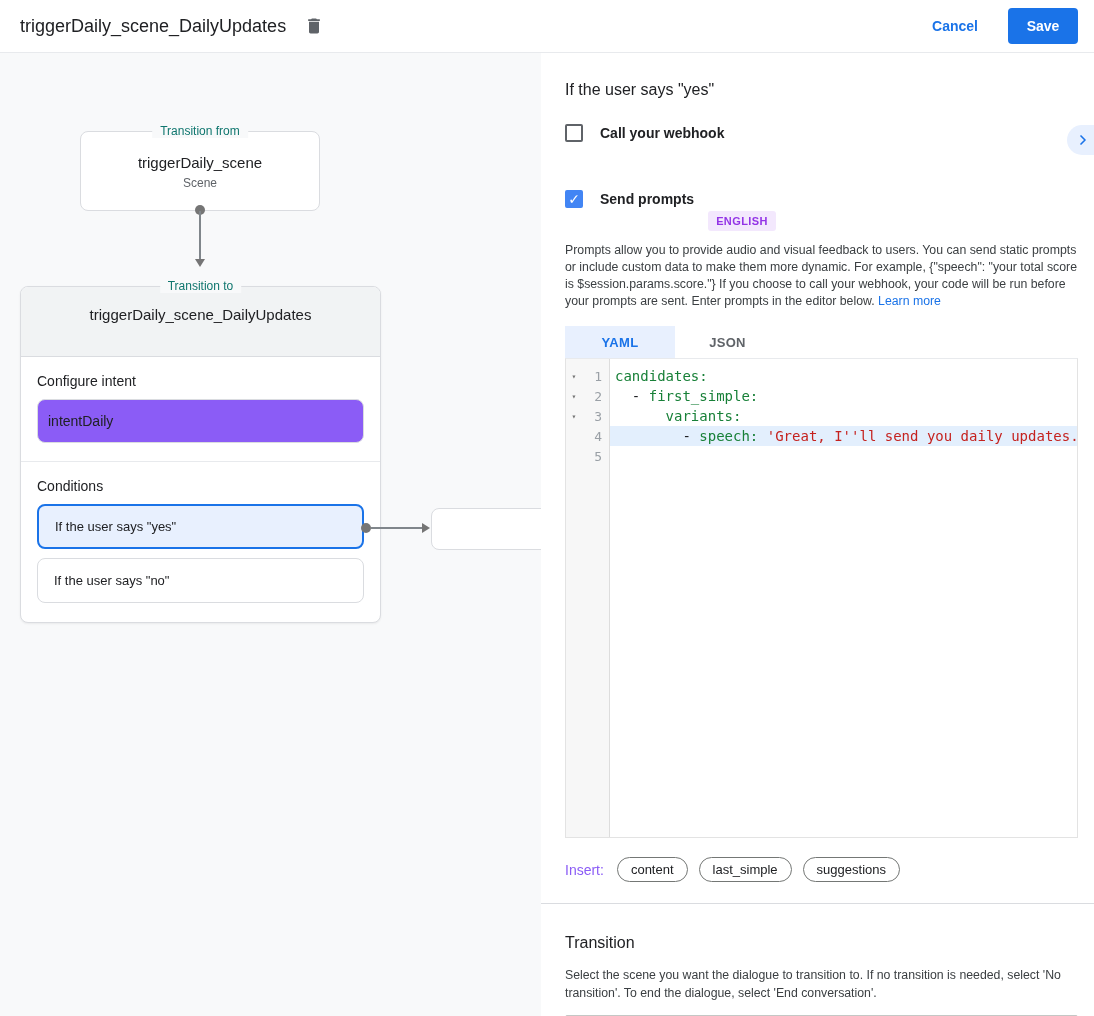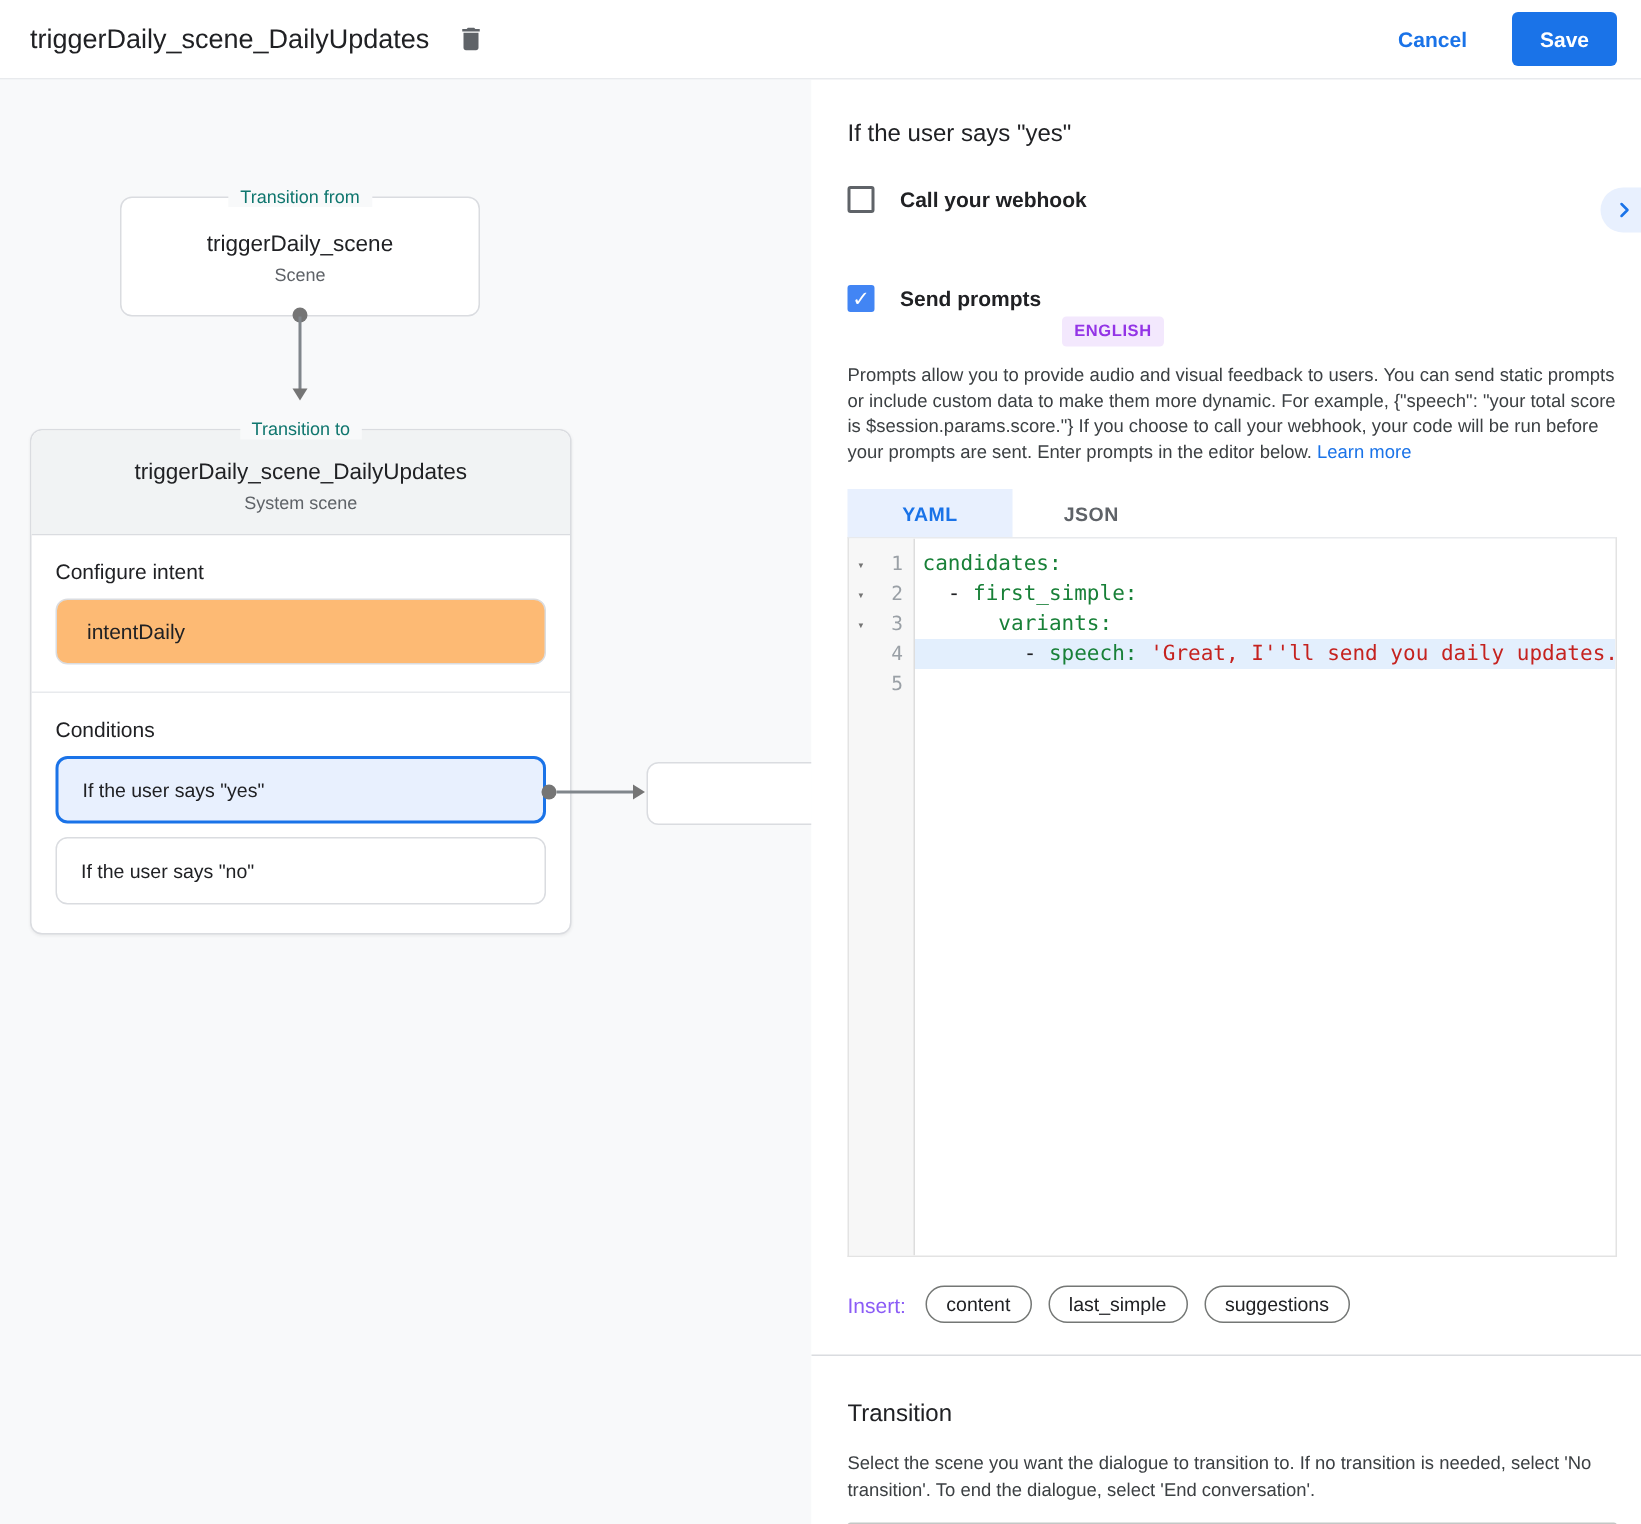--- a/index.html
+++ b/index.html
@@ -29,21 +29,21 @@
   .hline { position:absolute; left:371px; top:474px; width:52px; height:2px; background:#80868b; }
   .arrow-right { position:absolute; left:422px; top:470px; width:0; height:0; border-top:5px solid transparent; border-bottom:5px solid transparent; border-left:8px solid #757575; }
   .target-box { position:absolute; left:431px; top:455px; width:120px; height:42px; background:#fff; border:1px solid #dadce0; border-radius:8px; }
 
   .to-card { position:absolute; left:20px; top:233px; width:361px; height:337px; background:#fff; border:1px solid #dadce0; border-radius:8px; box-shadow:0 1px 2px rgba(60,64,67,.08); }
   .to-header { height:70px; background:#f1f3f4; border-bottom:1px solid #dadce0; border-radius:7px 7px 0 0; }
   .to-title { text-align:center; padding-top:19px; font-size:15px; color:#202124; }
   .to-sub { text-align:center; margin-top:5px; font-size:12px; color:#5f6368; }
   .to-body { padding:16px; }
   .section-label { font-size:14px; color:#202124; margin-bottom:10px; }
-  .intent-box { height:44px; border:1px solid #dadce0; border-radius:8px; display:flex; align-items:center; padding-left:20px; font-size:14px; color:#202124; margin-bottom:18px; cursor:pointer; background:#fdba74; }
+  .intent-box { height:44px; border:1px solid #dadce0; border-radius:8px; display:flex; align-items:center; padding-left:10px; font-size:14px; color:#202124; margin-bottom:18px; cursor:pointer; background:#8b5cf6; }
   .card-divider { border:none; border-top:1px solid #e8eaed; margin:0 -16px 16px; }
   .cond { height:45px; border:1px solid #dadce0; border-radius:8px; display:flex; align-items:center; padding-left:16px; font-size:13px; color:#202124; background:#fff; margin-bottom:9px; cursor:pointer; }
   .cond.selected { border:2px solid #1a73e8; background:#e8f0fe; }
 
   
   .panel { position:absolute; left:541px; top:53px; width:553px; height:963px; background:#fff; padding:0 16px 0 24px; }
   .panel-heading { margin-top:28px; font-size:16px; color:#202124; }
   .expand-btn { position:absolute; right:0; top:72px; width:27px; height:30px; background:#e8f0fe; border:none; border-radius:15px 0 0 15px; cursor:pointer; display:flex; align-items:center; justify-content:center; padding-left:4px; }
   .expand-btn svg { stroke:#1a73e8; }
 
@@ -110,21 +110,20 @@
   </div>
 
   <div class="conn-dot" style="left:195px; top:152px;"></div>
   <div class="vline"></div>
   <div class="arrow-down"></div>
 
   <div class="to-card">
     <span class="node-legend">Transition to</span>
     <div class="to-header">
       <div class="to-title">triggerDaily_scene_DailyUpdates</div>
-      <div class="to-sub">System scene</div>
     </div>
     <div class="to-body">
       <div class="section-label">Configure intent</div>
       <div class="intent-box">intentDaily</div>
       <hr class="card-divider">
       <div class="section-label">Conditions</div>
       <div class="cond selected">If the user says "yes"</div>
       <div class="cond">If the user says "no"</div>
     </div>
   </div>

